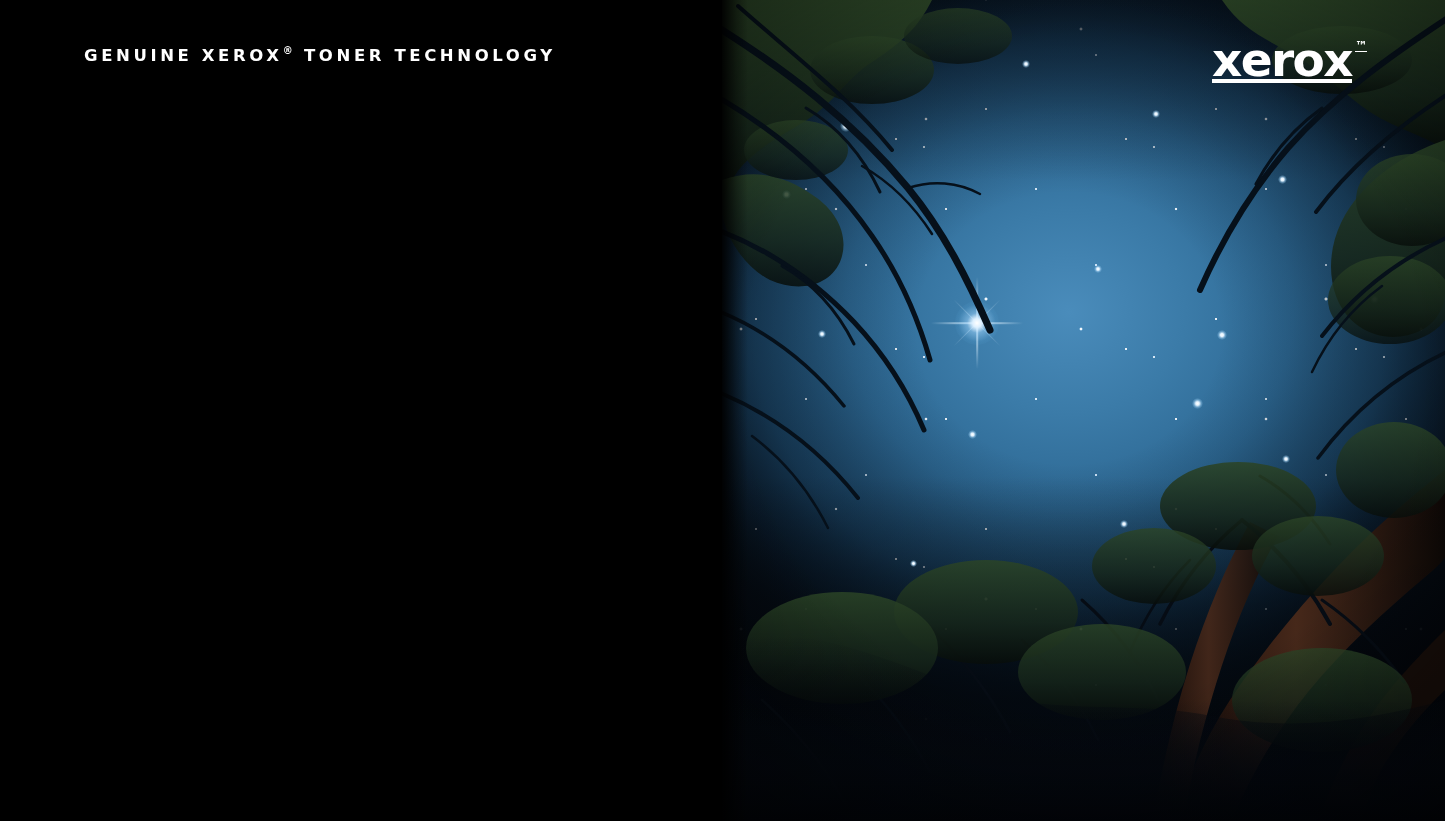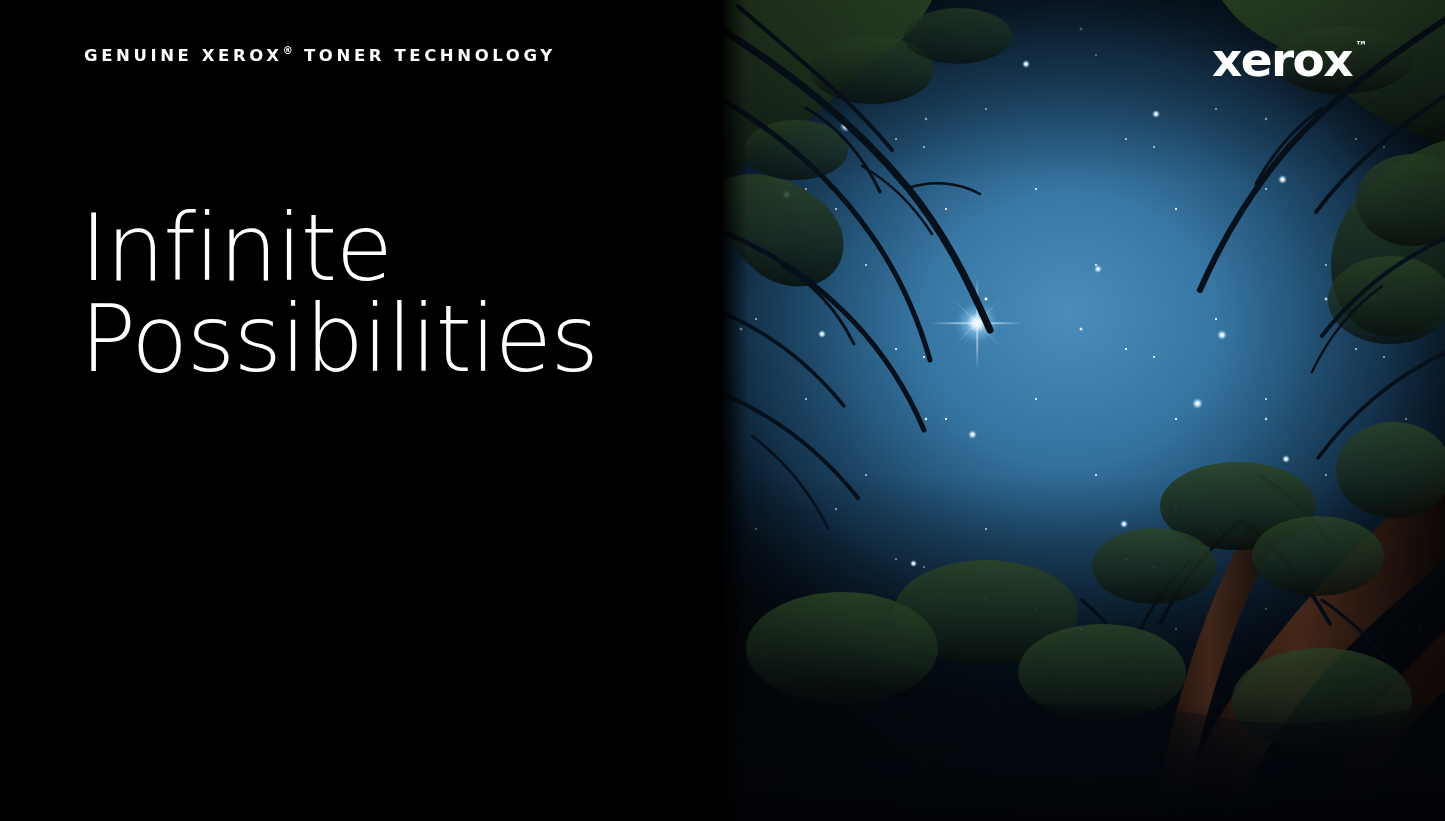--- a/index.html
+++ b/index.html
@@ -194,43 +194,40 @@
     z-index:6;
     color:#ffffff;
     font-family:"DejaVu Sans", sans-serif;
     font-weight:700;
     font-size:47px;
     letter-spacing:-1.6px;
     line-height:1;
     white-space:nowrap;
     display:flex;
     align-items:flex-start;
+    text-decoration:underline;
   }
   .xerox-logo .tm {
     font-size:12px;
     font-weight:700;
     letter-spacing:0;
     margin-left:3px;
     margin-top:4px;
     line-height:1;
   }
 </style>
 </head>
 <body>
 
 <div class="banner">
 
   <div class="left-panel">
 
     <div class="eyebrow"><span>GENUINE XEROX</span><span class="reg">®</span> <span>TONER TECHNOLOGY</span></div>
 
-    <h1 class="headline">
-      <span class="hl-line">Infinite</span>
-      <span class="hl-line">Possibilities</span>
-    </h1>
 
 
   </div>
 
   <div class="photo-panel">
     <div class="photo-stage">
 
       <div class="sky-base"></div>
       <div class="stars-fine"></div>
       <div class="stars-mid"></div>

